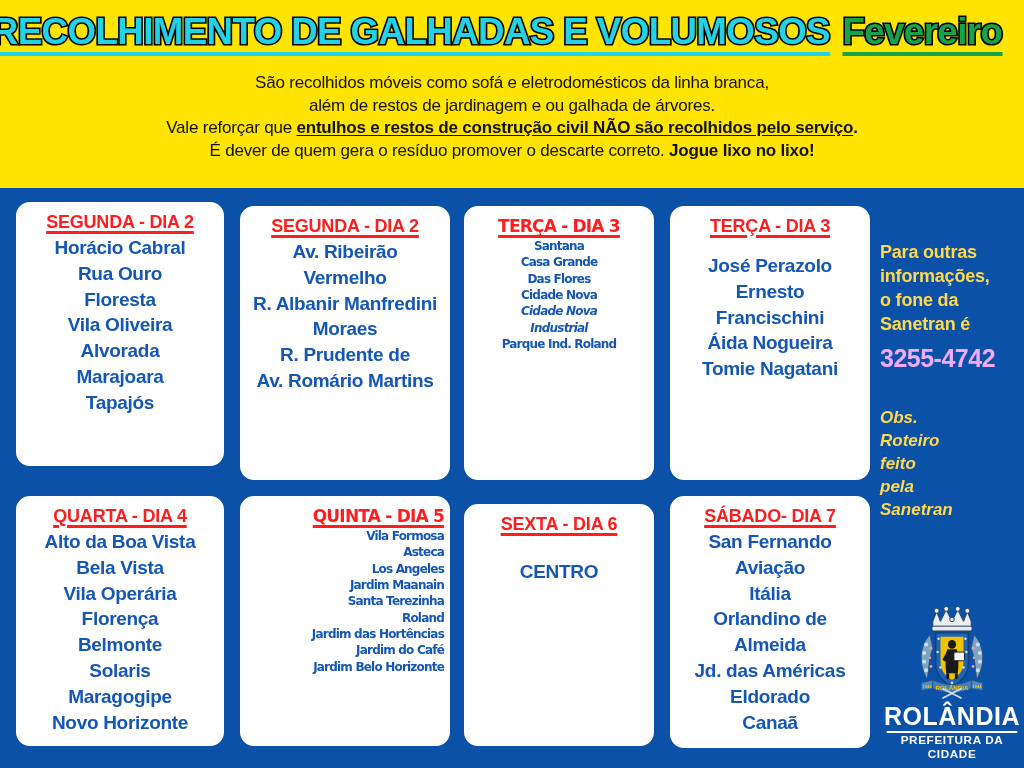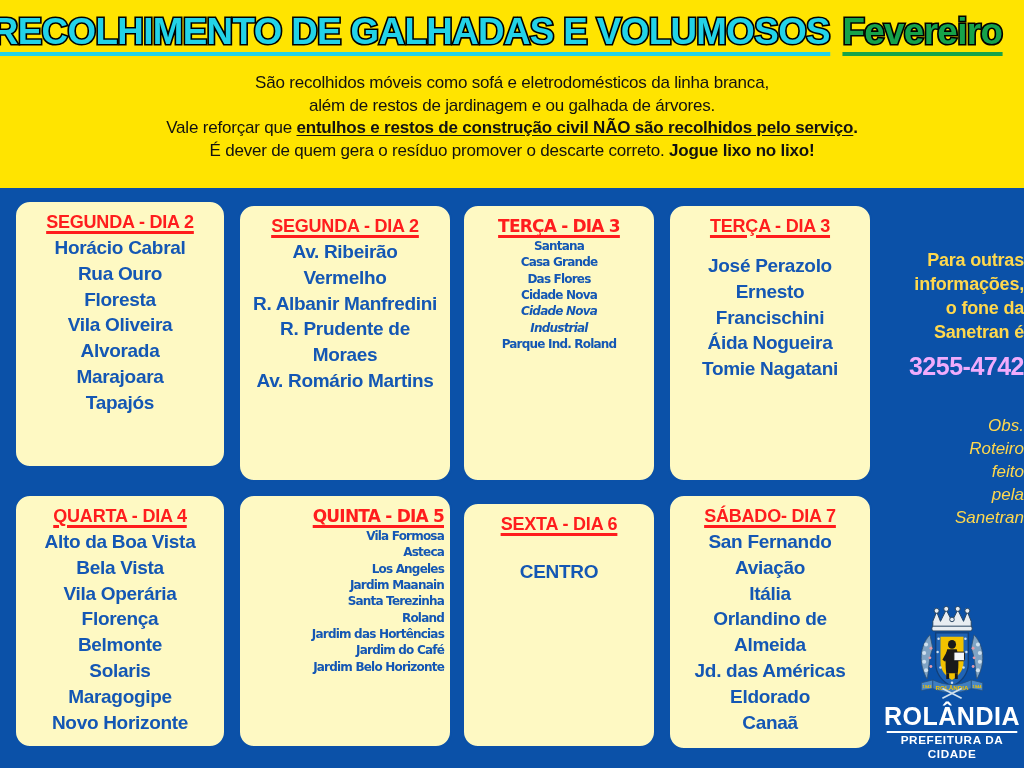--- a/index.html
+++ b/index.html
@@ -63,21 +63,21 @@
     font-weight: 400;
     letter-spacing: -0.2px;
   }
   #subtitle .ln { display: block; }
   #subtitle b { font-weight: 700; }
   #subtitle u.bu { font-weight: 700; text-decoration: underline; text-underline-offset: 2px; margin-top: 6px; }
 
   
   .card {
     position: absolute;
-    background: #fef9c3;
+    background: #ffffff;
     border: 2.5px solid #0B51A8;
     border-radius: 16px;
     text-align: center;
     padding: 10px 6px 8px 6px;
     overflow: hidden;
   }
 
   .card-head {
     color: #FF1D1D;
     font-weight: 700;
@@ -119,41 +119,41 @@
   #card-5 { left: 238px; top: 494px; width: 214px; height: 254px; text-align: right; }
   #card-6 { left: 462px; top: 502px; width: 194px; height: 246px; }
   #card-7 { left: 668px; top: 494px; width: 204px; height: 256px; }
 
   #card-6 .spacer { height: 22px; }
   #card-3 .spacer { height: 14px; }
 
   
   #sidebar {
     position: absolute;
-    left: 880px; top: 249px;
+    left: 880px; top: 241px;
     width: 144px;
-    text-align: right;
+    text-align: left;
   }
   .side-info {
     color: #FFD84D;
     font-weight: 700;
     font-size: 18px;
     line-height: 1.33;
     letter-spacing: -0.2px;
   }
   .side-phone {
     color: #f0abfc;
     font-weight: 700;
     font-size: 25px;
     letter-spacing: -0.5px;
     margin-top: 7px;
   }
   .side-obs {
     color: #FFD84D;
-    font-weight: 400;
+    font-weight: 700;
     font-style: italic;
     font-size: 17px;
     line-height: 1.35;
     margin-top: 34px;
   }
 
   
   #logo {
     position: absolute;
     left: 880px; top: 606px;
@@ -207,22 +207,22 @@
   <div class="card-item">Alvorada</div>
   <div class="card-item">Marajoara</div>
   <div class="card-item">Tapajós</div>
 </div>
 
 <div class="card" id="card-1">
   <div class="card-head">SEGUNDA - DIA 2</div>
   <div class="card-item">Av. Ribeirão</div>
   <div class="card-item">Vermelho</div>
   <div class="card-item">R. Albanir Manfredini</div>
+  <div class="card-item">Moraes</div>
   <div class="card-item">R. Prudente de</div>
-  <div class="card-item">Moraes</div>
   <div class="card-item">Av. Romário Martins</div>
 </div>
 
 <div class="card alt-face" id="card-2">
   <div class="card-head">TERÇA - DIA 3</div>
   <div class="card-item">Santana</div>
   <div class="card-item">Casa Grande</div>
   <div class="card-item">Das Flores</div>
   <div class="card-item">Cidade Nova</div>
   <div class="card-item it">Cidade Nova</div>

